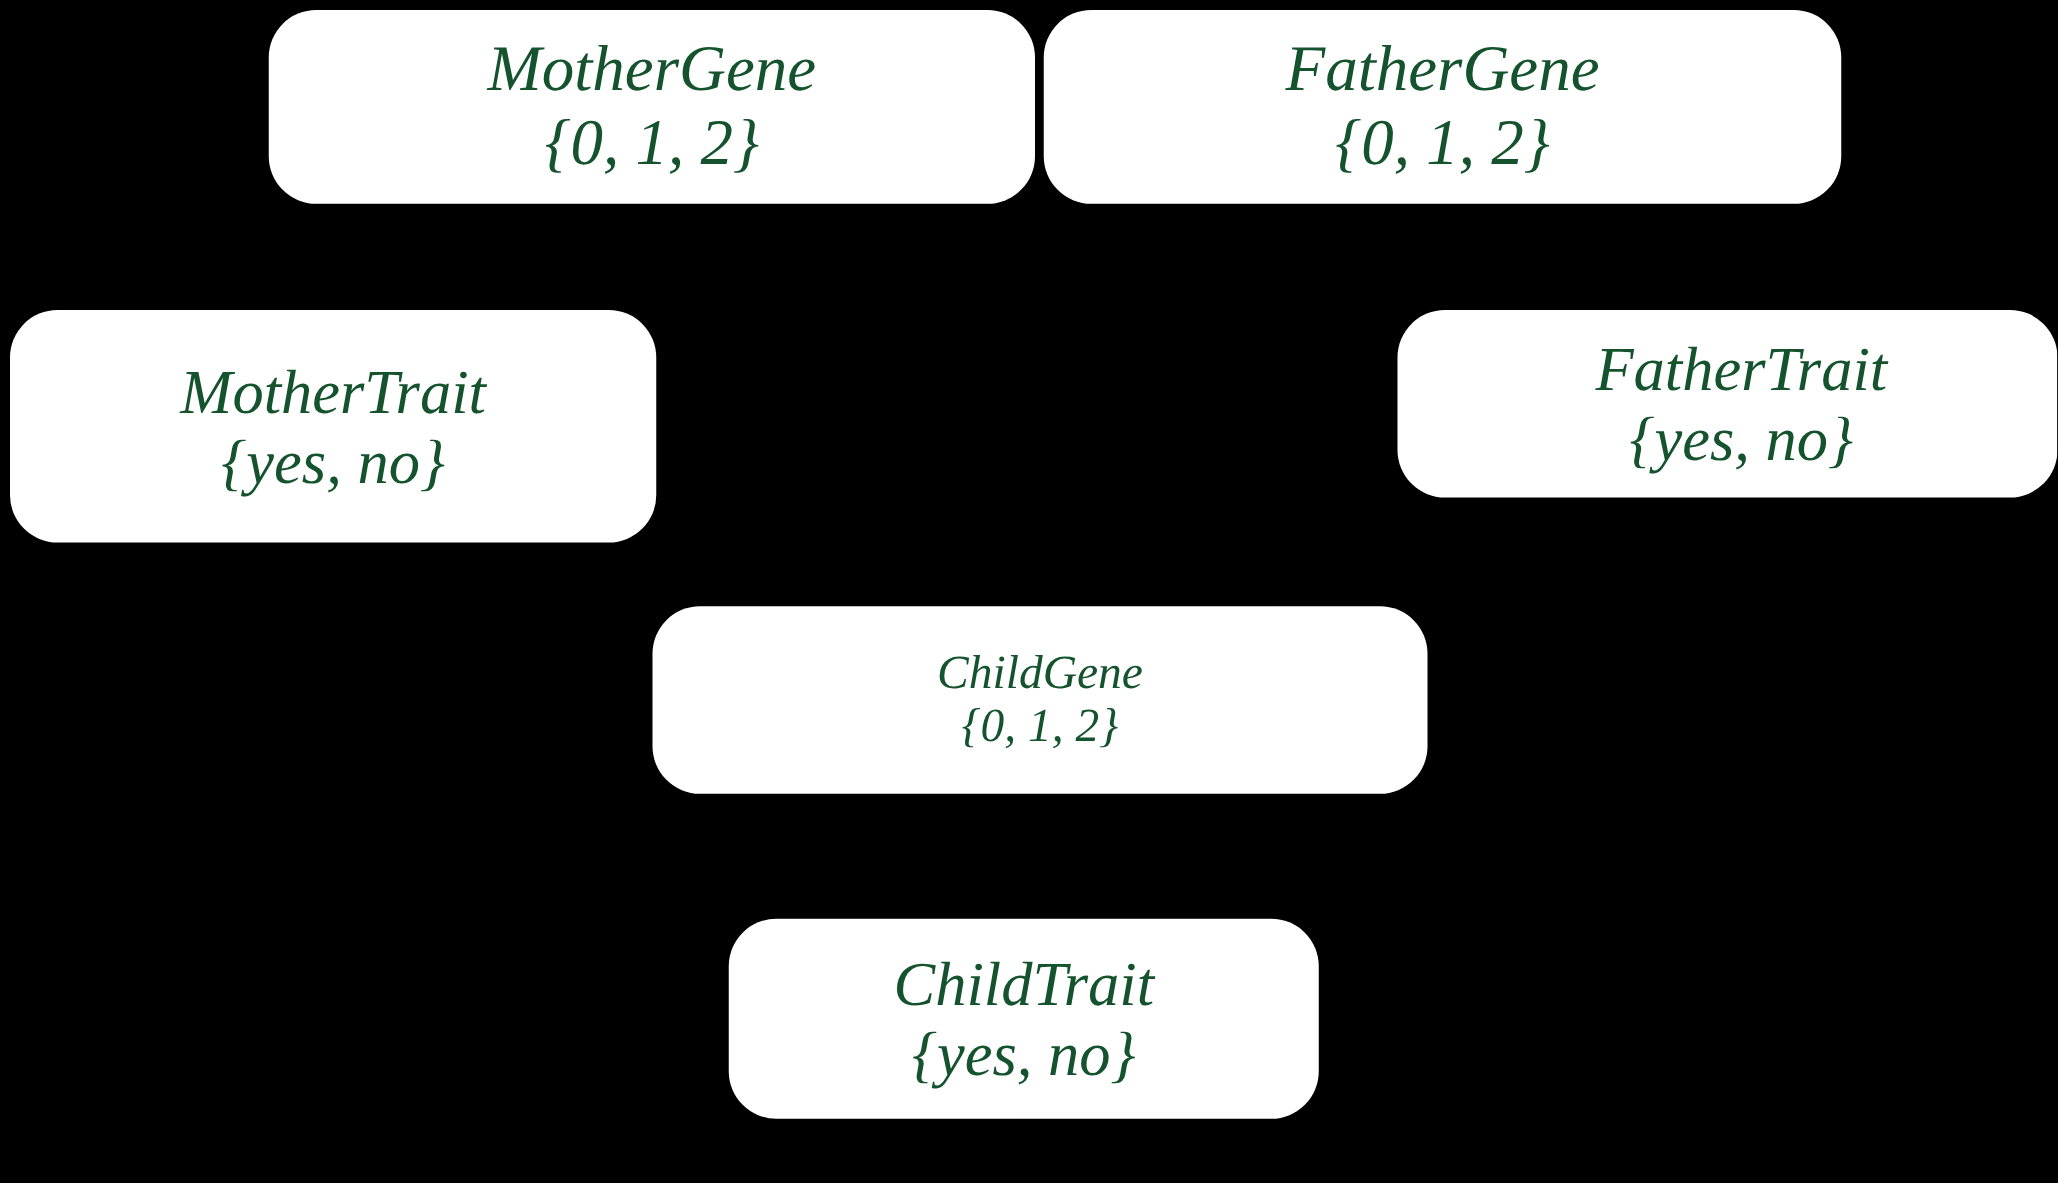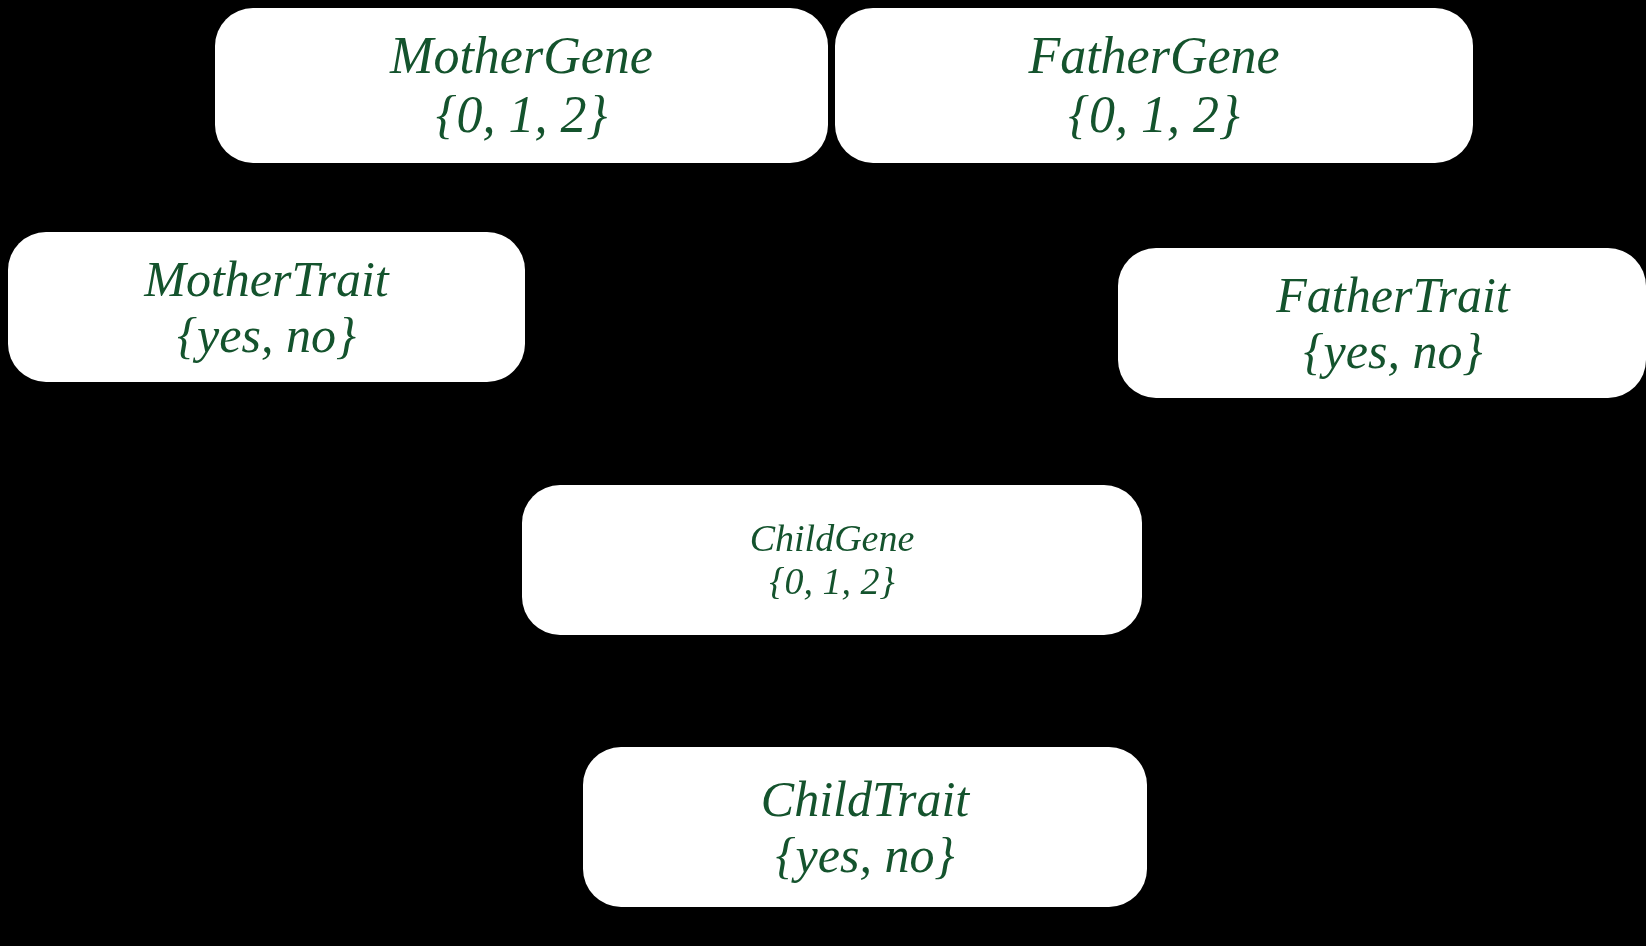--- a/index.html
+++ b/index.html
@@ -39,24 +39,24 @@
     white-space: nowrap;
   }
   .node .domain {
     display: block;
     white-space: nowrap;
   }
 
   
   #node-mother-gene  { left: 215px; top: 8px;   width: 613px; height: 155px; font-size: 52px; }
   #node-father-gene  { left: 835px; top: 8px;   width: 638px; height: 155px; font-size: 52px; }
-  #node-mother-trait { left: 8px;   top: 232px; width: 517px; height: 150px; font-size: 50px; }
+  #node-mother-trait { left: 8px;   top: 248px; width: 517px; height: 186px; font-size: 50px; }
   #node-father-trait { left: 1118px;top: 248px; width: 528px; height: 150px; font-size: 50px; padding-left: 32px; }
   #node-child-gene   { left: 522px; top: 485px; width: 620px; height: 150px; font-size: 38px; }
-  #node-child-trait  { left: 583px; top: 735px; width: 564px; height: 160px; font-size: 50px; margin-top: 12px; }
+  #node-child-trait  { left: 583px; top: 735px; width: 472px; height: 160px; font-size: 50px; }
 
   
   #edge-layer {
     position: absolute;
     left: 0;
     top: 0;
     width: 1646px;
     height: 946px;
     pointer-events: none;
   }

